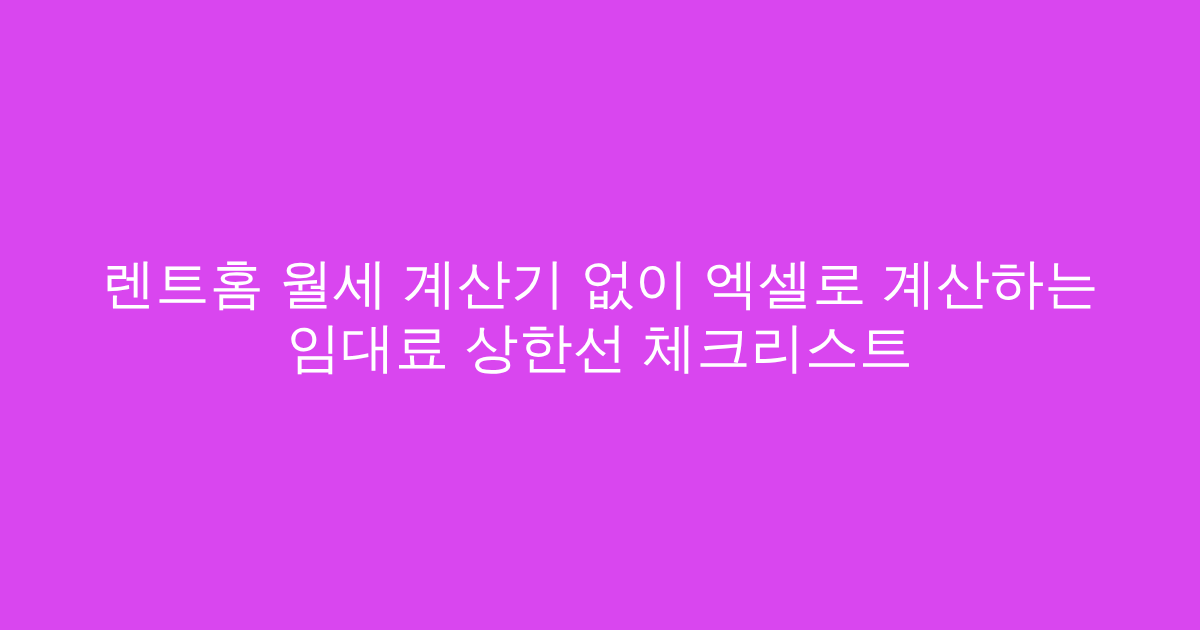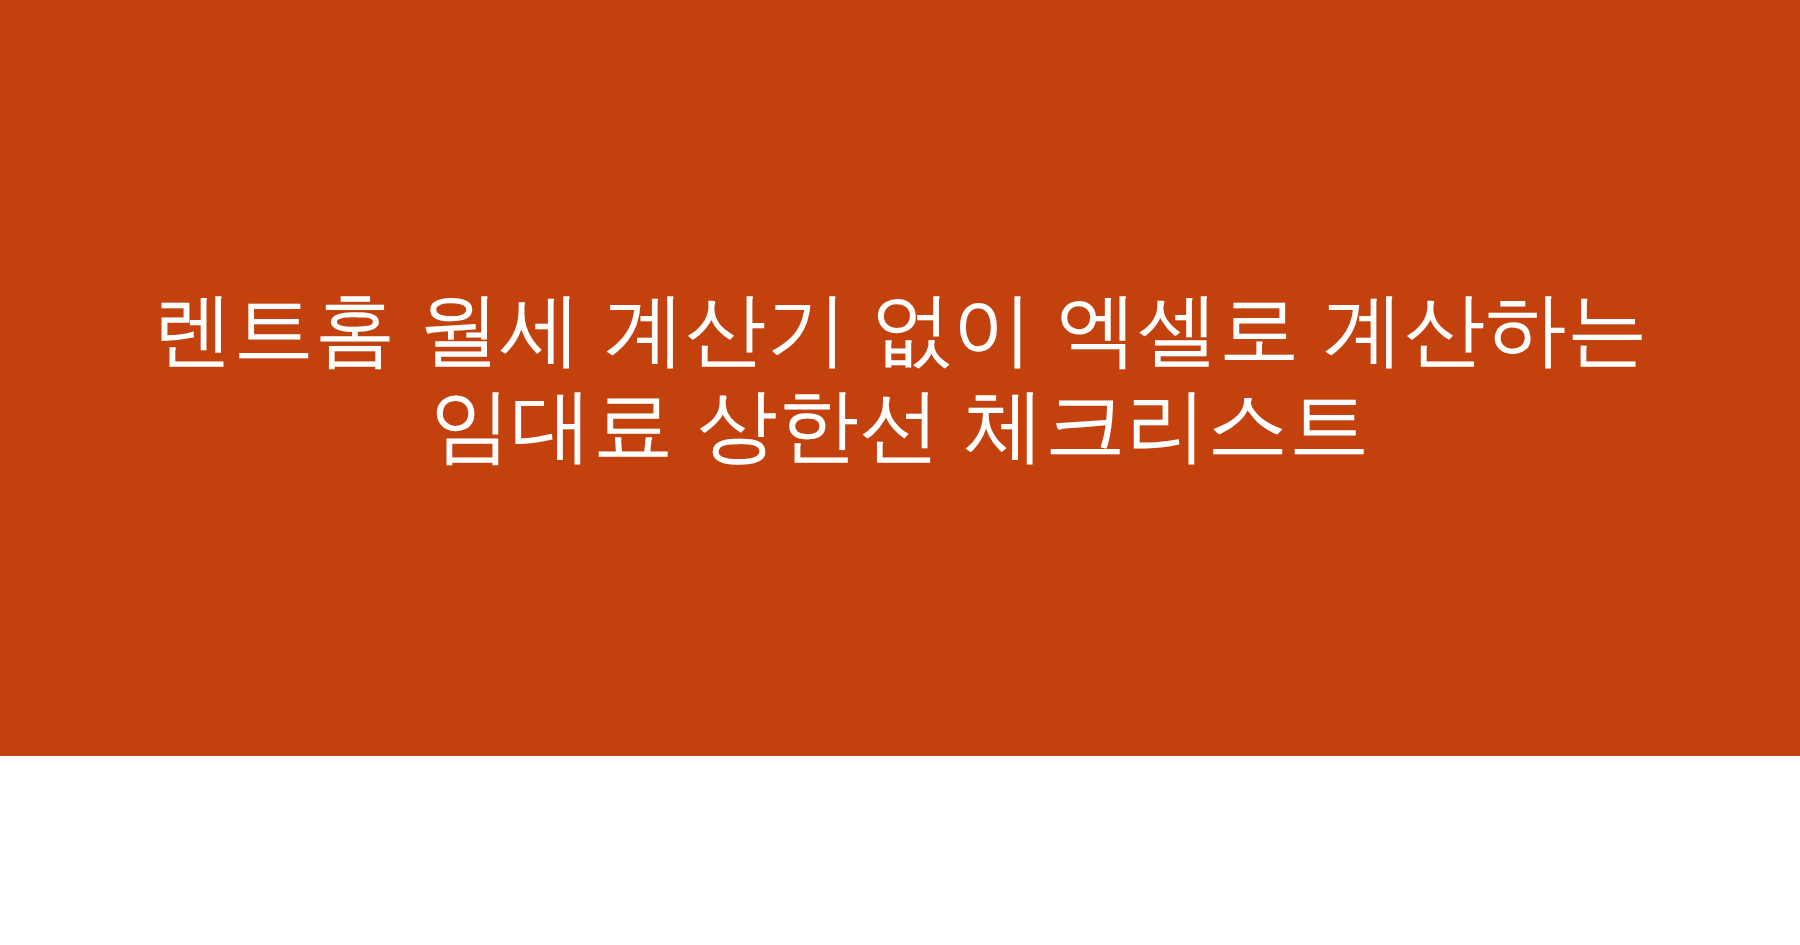--- a/index.html
+++ b/index.html
@@ -44,21 +44,21 @@
     font-weight: 400;
     letter-spacing: 0.2px;
     word-break: keep-all;
     color: #ffffff;             
     white-space: pre-wrap;
   }
 </style>
 </head>
 <body>
 
-<div class="og-card" style="background-color: #c2410c; width: 1200px; height: 504px;">
+<div class="og-card" style="background-color: #d946ef; width: 1200px; height: 630px;">
 
   <div class="title-block">
 
     <h1 class="og-title" style="color: rgb(255, 255, 255); font-size: 54px; line-height: 64px; text-align: center;">렌트홈 월세 계산기 없이 엑셀로 계산하는 임대료 상한선 체크리스트</h1>
 
   </div>
 
 </div>
 
 </body></html>

